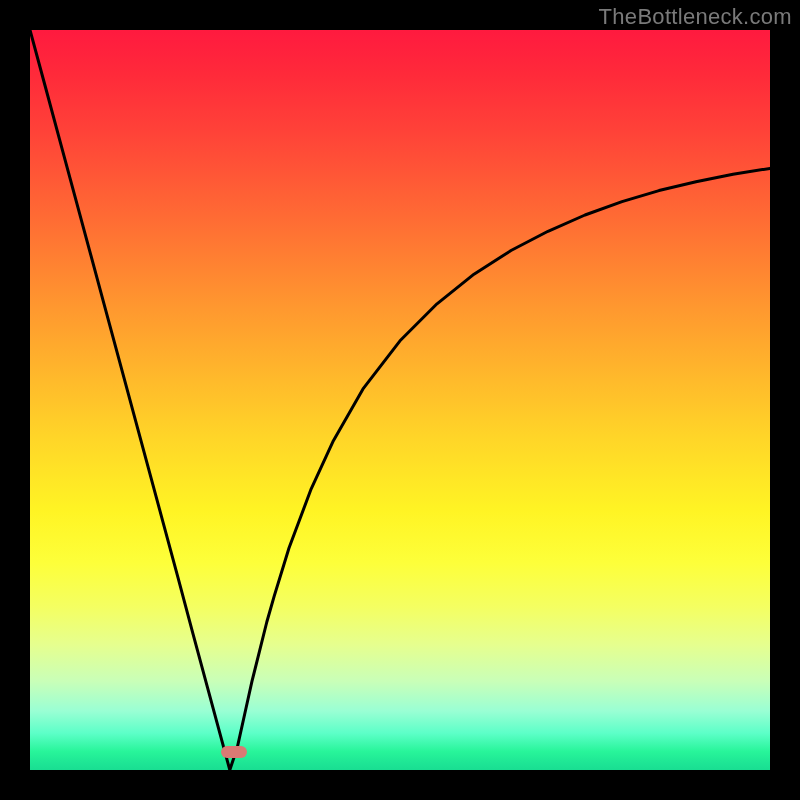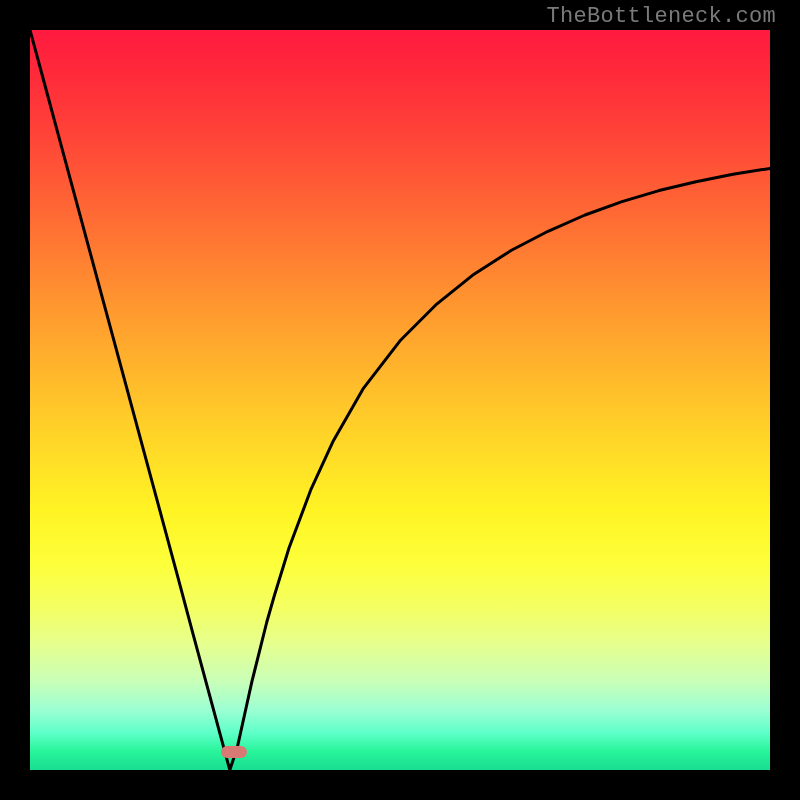--- a/index.html
+++ b/index.html
@@ -41,26 +41,25 @@
       #9affd4 92%,
       #5dffc8 95%,
       #28f59a 97.5%,
       #1ee695 99%,
       #19de92 100%
     );
   }
   .watermark {
     position: absolute;
     top: 4px;
-    right: 24px;
+    right: 8px;
     color: #7a7a7a;
     font-size: 22px;
     font-weight: 500;
     letter-spacing: 0.3px;
-    font-family: Liberation Mono, monospace;
   }
   .curve {
     position: absolute;
     top: 0;
     left: 0;
     width: 740px;
     height: 740px;
   }
   .marker {
     position: absolute;

